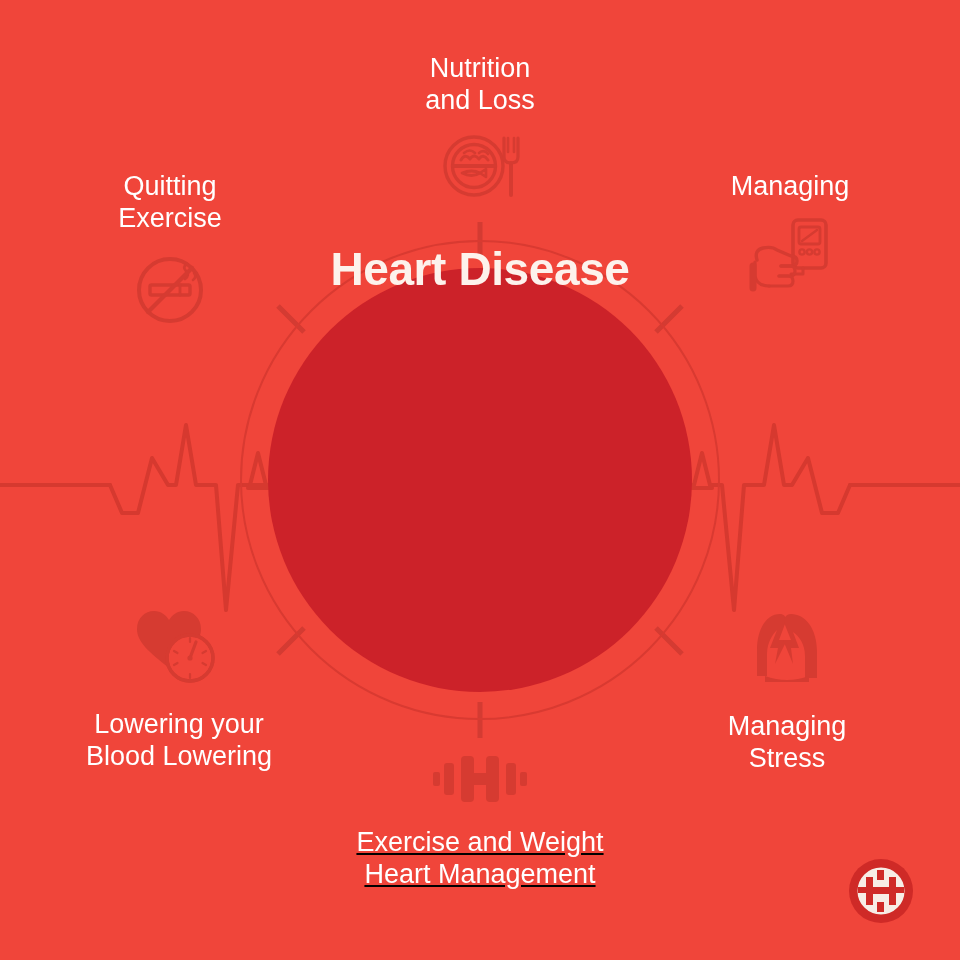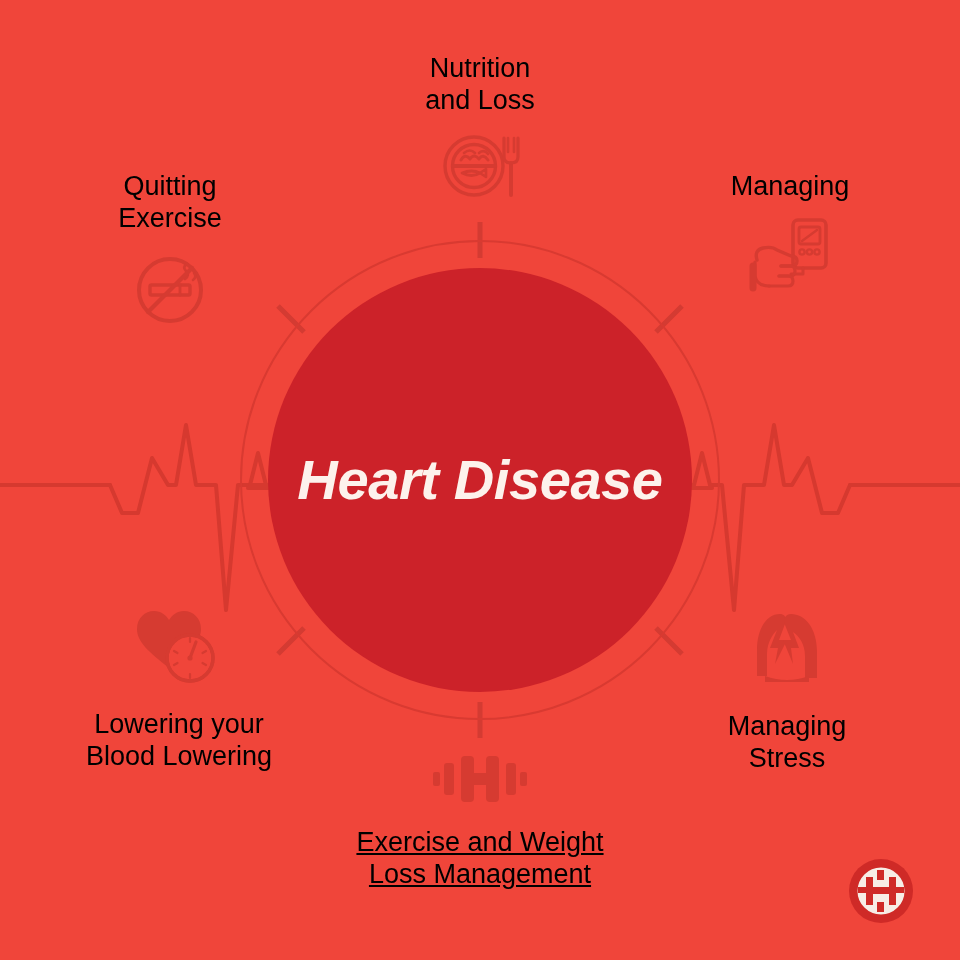--- a/index.html
+++ b/index.html
@@ -62,28 +62,27 @@
   }
   .hub-title {
     position: absolute;
     left: 0;
     top: 0;
     width: 480px;
     height: 480px;
     display: flex;
     flex-direction: column;
     align-items: center;
-    justify-content: center;
+    justify-content: flex-start;
     color: #FDF2EC;
-    font-size: 56px;
+    font-size: 46px;
     font-weight: bold;
     line-height: 1.28;
     letter-spacing: -0.4px;
     text-align: center;
-    font-style: italic;
   }
   .hub-title .line {
     display: block;
     white-space: nowrap;
   }
 
   
   .ticks {
     position: absolute;
     left: 200px;
@@ -94,21 +93,21 @@
   }
 
   
   .node {
     position: absolute;
     display: flex;
     flex-direction: column;
     align-items: center;
   }
   .node-label {
-    color: #000000;
+    color: #ffffff;
     font-size: 27px;
     font-weight: normal;
     line-height: 1.2;
     text-align: center;
     white-space: nowrap;
   }
   .node-label .line { display: block; }
   .node-icon {
     display: block;
     line-height: 0;
@@ -345,21 +344,21 @@
                  C 52,30 58,38 58,50 L 58,72 Z" fill="#D63B31" stroke="none"></path>
 
         <path d="M 18,70 q 22,8 44,0 L 62,76 L 18,76 Z" fill="#D63B31" stroke="none"></path>
       </svg>
     </span>
   </div>
 
   <div class="node node-exercise">
     <div class="node-label">
       <span class="line">Exercise and Weight</span>
-      <span class="line">Loss Management</span>
+      <span class="line">Heart Management</span>
     </div>
     <span class="node-icon">
       <svg width="96" height="54" viewBox="0 0 96 54" aria-hidden="true">
         <g fill="#D63B31" stroke="none">
           <rect x="1" y="20" width="7" height="14" rx="2"></rect>
           <rect x="12" y="11" width="10" height="32" rx="3"></rect>
           <rect x="29" y="4" width="13" height="46" rx="4"></rect>
           <rect x="42" y="21" width="12" height="12"></rect>
           <rect x="54" y="4" width="13" height="46" rx="4"></rect>
           <rect x="74" y="11" width="10" height="32" rx="3"></rect>

